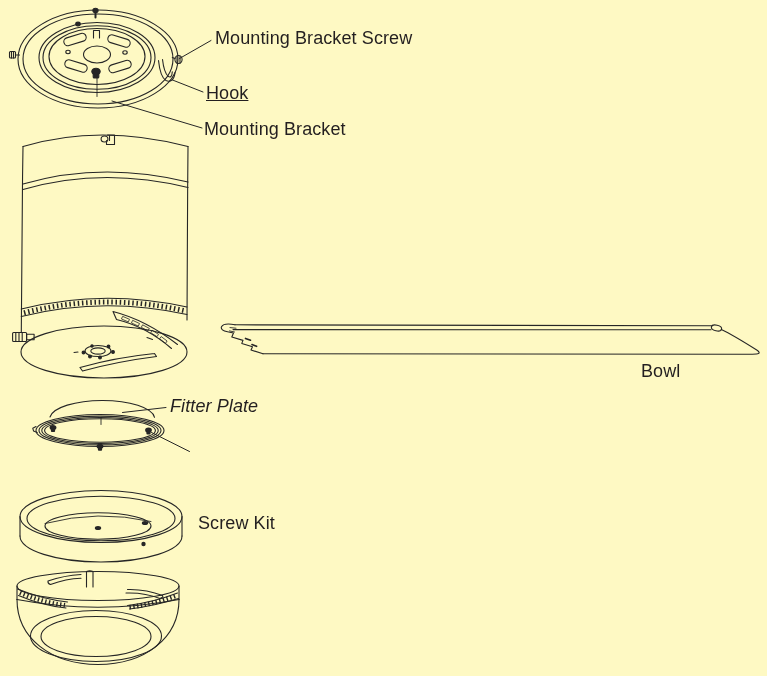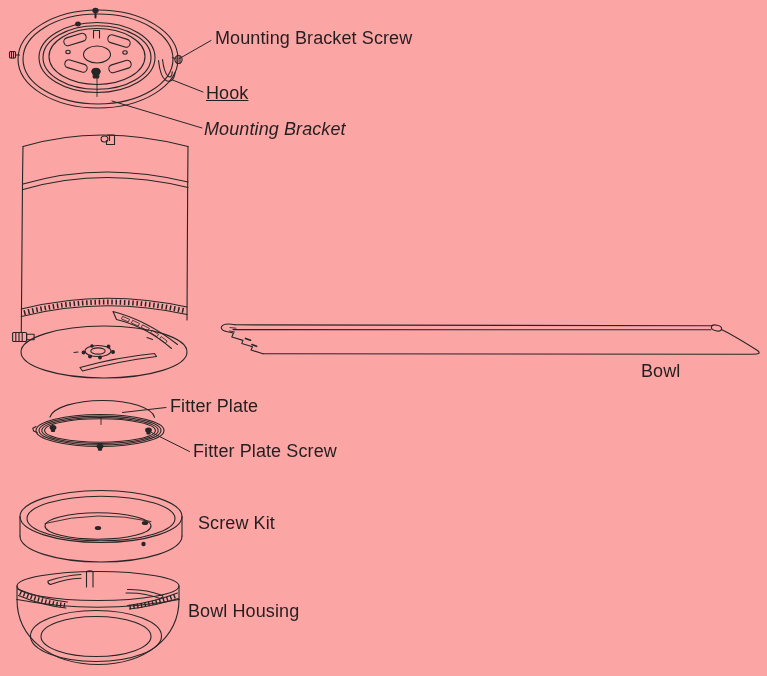--- a/index.html
+++ b/index.html
@@ -4,43 +4,43 @@
 <style>
   html, body {
     margin: 0;
     padding: 0;
     background: #ffffff;
   }
   .stage {
     position: relative;
     width: 767px;
     height: 676px;
-    background: #fca5a5;
+    background: #fef9c3;
     font-family: "Liberation Sans", sans-serif;
     overflow: hidden;
   }
   .stage svg {
     position: absolute;
     left: 0;
     top: 0;
   }
   .part-label {
     position: absolute;
     font-size: 18px;
     line-height: 22px;
     color: #231f20;
     white-space: nowrap;
     letter-spacing: 0.1px;
   }
   .lbl-mbs { left: 215px; top: 27px; }
   .lbl-hook { left: 206px; top: 82px; text-decoration: underline; }
-  .lbl-mb { left: 204px; top: 118px; font-style: italic; }
+  .lbl-mb { left: 204px; top: 118px; }
   .lbl-motor { left: 198px; top: 233px; }
   .lbl-blade { left: 641px; top: 360px; }
-  .lbl-fp { left: 170px; top: 395px; }
+  .lbl-fp { left: 170px; top: 395px; font-style: italic; }
   .lbl-fps { left: 193px; top: 440px; }
   .lbl-lk { left: 198px; top: 512px; }
   .lbl-bh { left: 188px; top: 600px; }
 </style>
 </head>
 <body>
 
 <div class="stage">
 
   <svg width="767" height="676" viewBox="0 0 767 676">
@@ -215,17 +215,15 @@
         <path d="M189.5,451.5 L151.5,432.5"></path>
       </g>
     </g>
   </svg>
 
   <div class="part-label lbl-mbs">Mounting Bracket Screw</div>
   <div class="part-label lbl-hook">Hook</div>
   <div class="part-label lbl-mb">Mounting Bracket</div>
   <div class="part-label lbl-blade">Bowl</div>
   <div class="part-label lbl-fp">Fitter Plate</div>
-  <div class="part-label lbl-fps">Fitter Plate Screw</div>
   <div class="part-label lbl-lk">Screw Kit</div>
-  <div class="part-label lbl-bh">Bowl Housing</div>
 
 </div>
 
 </body></html>

